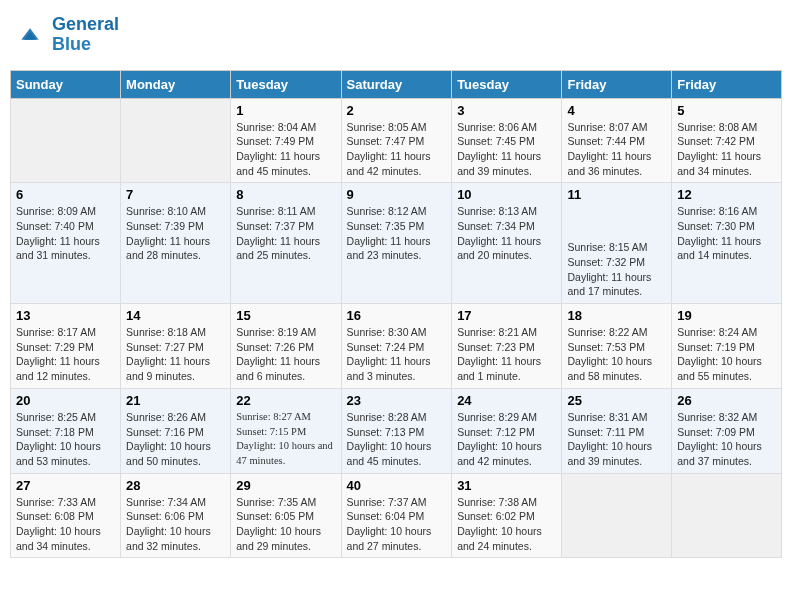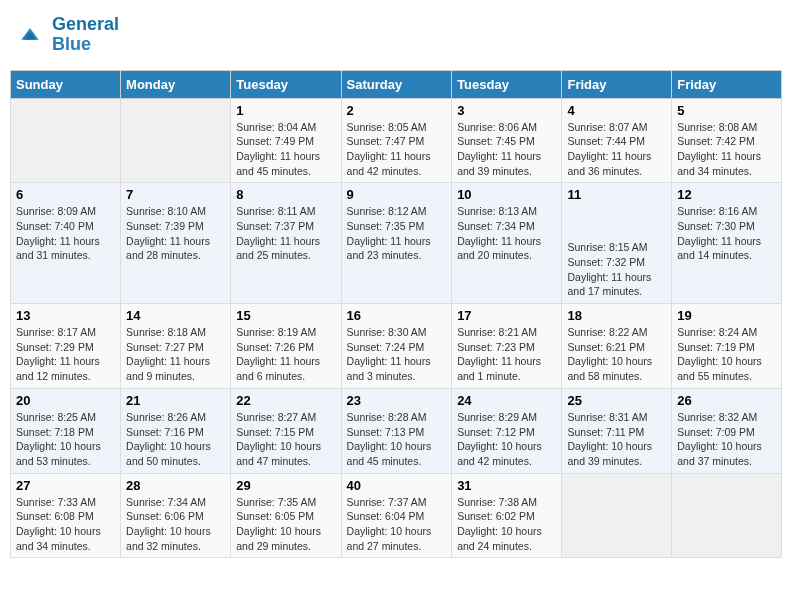--- a/index.html
+++ b/index.html
@@ -227,21 +227,21 @@
         </td>
         <td>
           <span class="day-num">17</span>
           <div class="day-info" style="white-space: pre-line;">Sunrise: 8:21 AM
 Sunset: 7:23 PM
 Daylight: 11 hours and 1 minute.</div>
         </td>
         <td>
           <span class="day-num">18</span>
           <div class="day-info" style="white-space: pre-line;">Sunrise: 8:22 AM
-Sunset: 6:21 PM
+Sunset: 7:53 PM
 Daylight: 10 hours and 58 minutes.</div>
         </td>
         <td>
           <span class="day-num">19</span>
           <div class="day-info" style="white-space: pre-line;">Sunrise: 8:24 AM
 Sunset: 7:19 PM
 Daylight: 10 hours and 55 minutes.</div>
         </td>
       </tr>
       <tr>
@@ -252,21 +252,21 @@
 Daylight: 10 hours and 53 minutes.</div>
         </td>
         <td>
           <span class="day-num">21</span>
           <div class="day-info" style="white-space: pre-line;">Sunrise: 8:26 AM
 Sunset: 7:16 PM
 Daylight: 10 hours and 50 minutes.</div>
         </td>
         <td>
           <span class="day-num">22</span>
-          <div class="day-info" style="white-space: pre-line;">Sunrise: 8:27 AM
+          <div class="day-info" style="white-space: pre-line; font-family: Liberation Serif, serif;">Sunrise: 8:27 AM
 Sunset: 7:15 PM
 Daylight: 10 hours and 47 minutes.</div>
         </td>
         <td>
           <span class="day-num">23</span>
           <div class="day-info" style="white-space: pre-line;">Sunrise: 8:28 AM
 Sunset: 7:13 PM
 Daylight: 10 hours and 45 minutes.</div>
         </td>
         <td>

